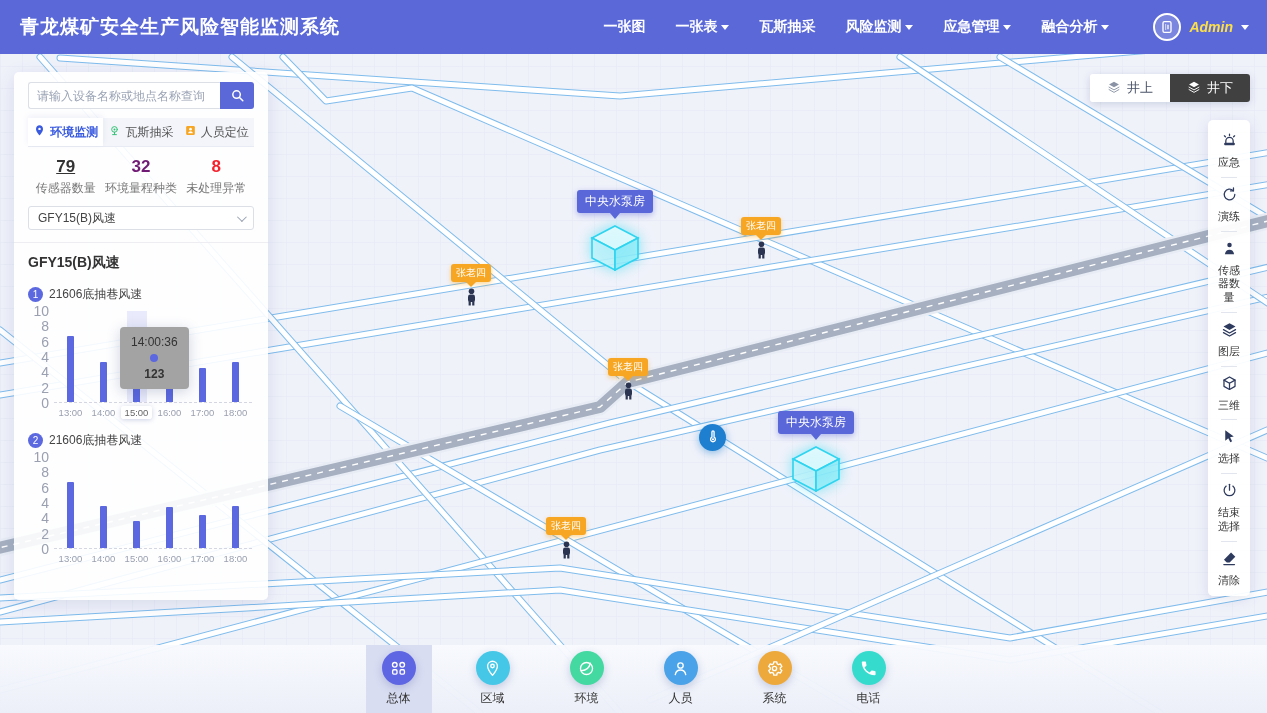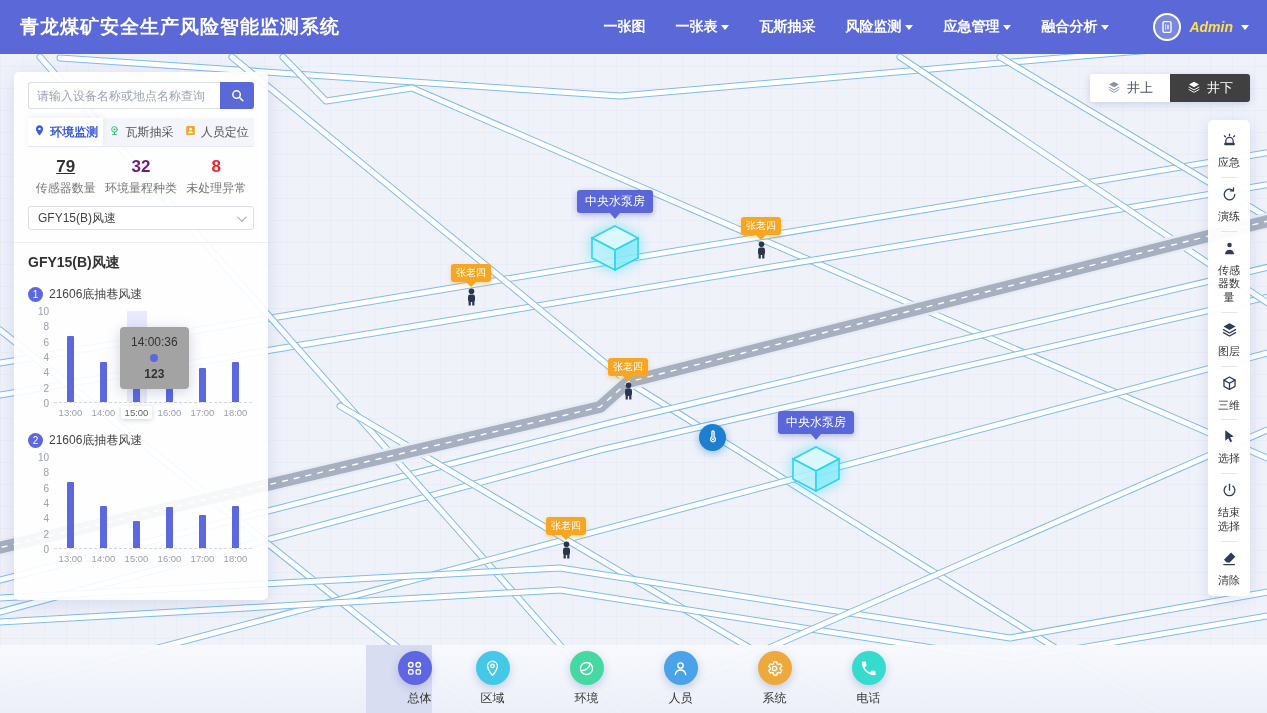--- a/index.html
+++ b/index.html
@@ -63,21 +63,21 @@
   .panel-divider { height:1px; background:#ededf2; margin:12px -14px 0 -14px; }
   .section-title { font-size:14px; font-weight:bold; color:#333; margin-top:11px; }
 
   
   .chart-block { margin-top:14px; }
   .chart-legend { display:flex; align-items:center; gap:6px; font-size:12px; color:#444; }
   .legend-badge { width:15px; height:15px; border-radius:50%; background:#5b68e0; color:#fff; font-size:10px;
     display:flex; align-items:center; justify-content:center; }
   .chart-plot { position:relative; height:92px; margin:8px 0 0 26px; width:198px;
     border-bottom:1px dashed #d4d7e2; }
-  .ytick { position:absolute; right:100%; margin-right:5px; transform:translateY(-50%); font-size:10px; color:#9aa0b0; }
+  .ytick { position:absolute; right:100%; margin-right:5px; transform:translateY(-50%); font-size:14px; color:#9aa0b0; }
   .bar { position:absolute; bottom:0; width:7px; background:#5b68e0; border-radius:1px 1px 0 0; }
   .hl-band { position:absolute; top:0; bottom:0; background:rgba(91,104,224,.13); }
   .chart-xlabels { display:flex; margin-left:26px; width:198px; margin-top:4px; }
   .xlabel { flex:1; text-align:center; font-size:9.5px; color:#9aa0b0; }
   .xlabel .chip { background:#fff; border-radius:3px; padding:1px 4px; box-shadow:0 1px 5px rgba(60,80,150,.25); color:#666; }
   .tooltip { position:absolute; left:66px; top:16px; background:#a3a3a3; border-radius:4px; padding:8px 11px;
     box-shadow:0 3px 14px rgba(40,60,120,.22); z-index:3; }
   .tt-time { font-size:12px; color:#333; white-space:nowrap; }
   .tt-val { display:flex; align-items:center; gap:5px; margin-top:5px; font-size:12px; font-weight:bold; color:#333;flex-direction:column; }
   .tt-dot { width:8px; height:8px; border-radius:50%; background:#5b68e0; }
@@ -87,21 +87,21 @@
     border-radius:5px; box-shadow:0 3px 14px rgba(60,80,150,.15); z-index:5; padding:6px 0 4px 0; }
   .tool-item { display:flex; flex-direction:column; align-items:center; padding:6px 0 5px 0; cursor:pointer; }
   .tool-label { font-size:11px; color:#333; margin-top:3px; width:26px; text-align:center; line-height:1.25; word-break:break-all; }
   .tool-sep { height:1px; width:16px; background:#e3e5ee; margin:2px auto; }
 
   
   .bottom-bar { position:absolute; left:0; bottom:0; width:100%; height:68px; z-index:6;
     background:linear-gradient(180deg, rgba(248,250,254,.96), rgba(236,239,248,.96));
     display:flex; align-items:stretch; justify-content:center; gap:28px; }
   .bn-item { width:66px; display:flex; flex-direction:column; align-items:center; justify-content:center; gap:5px; cursor:pointer; }
-  .bn-item.active { background:#d9ddf2;align-items:flex-end; }
+  .bn-item.active { background:#d9ddf2; }
   .bn-circle { width:34px; height:34px; border-radius:50%; display:flex; align-items:center; justify-content:center;
     box-shadow:0 3px 8px rgba(60,80,150,.25); }
   .bn-label { font-size:12px; color:#333; }
 </style>
 </head>
 <body>
 
 <div class="stage">
 
   <svg class="map-svg" width="1267" height="713" viewBox="0 0 1267 713">

